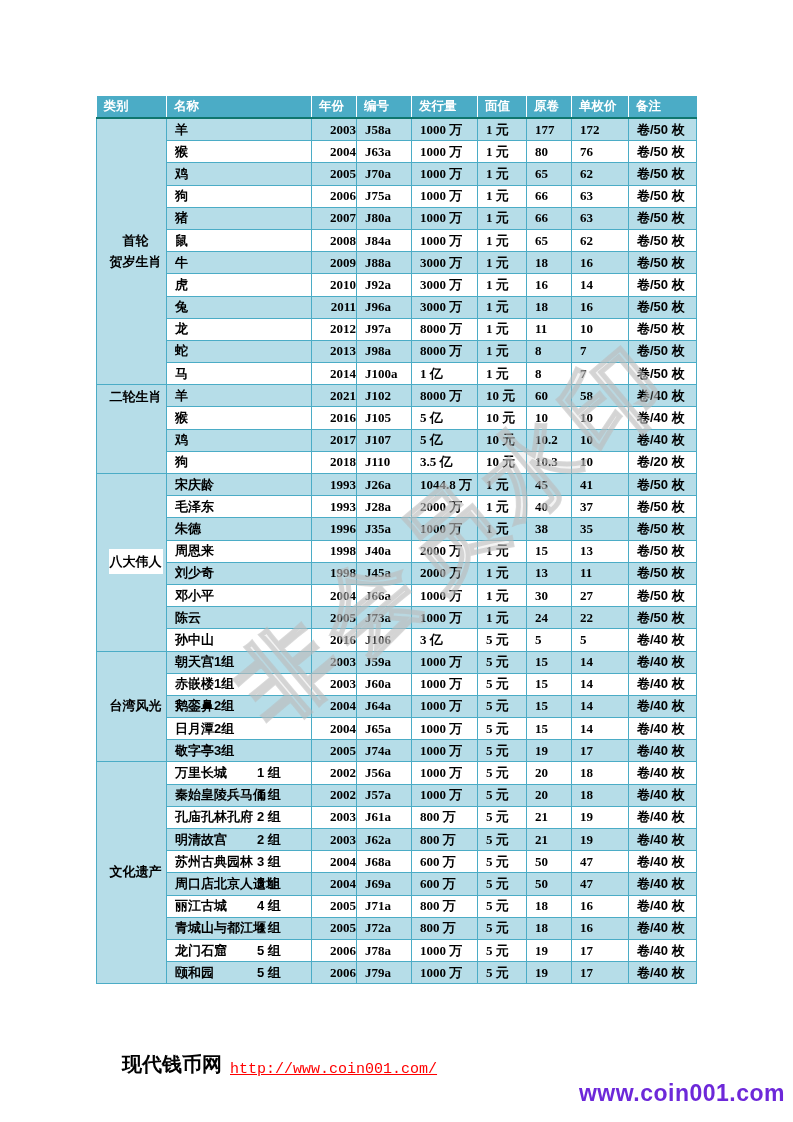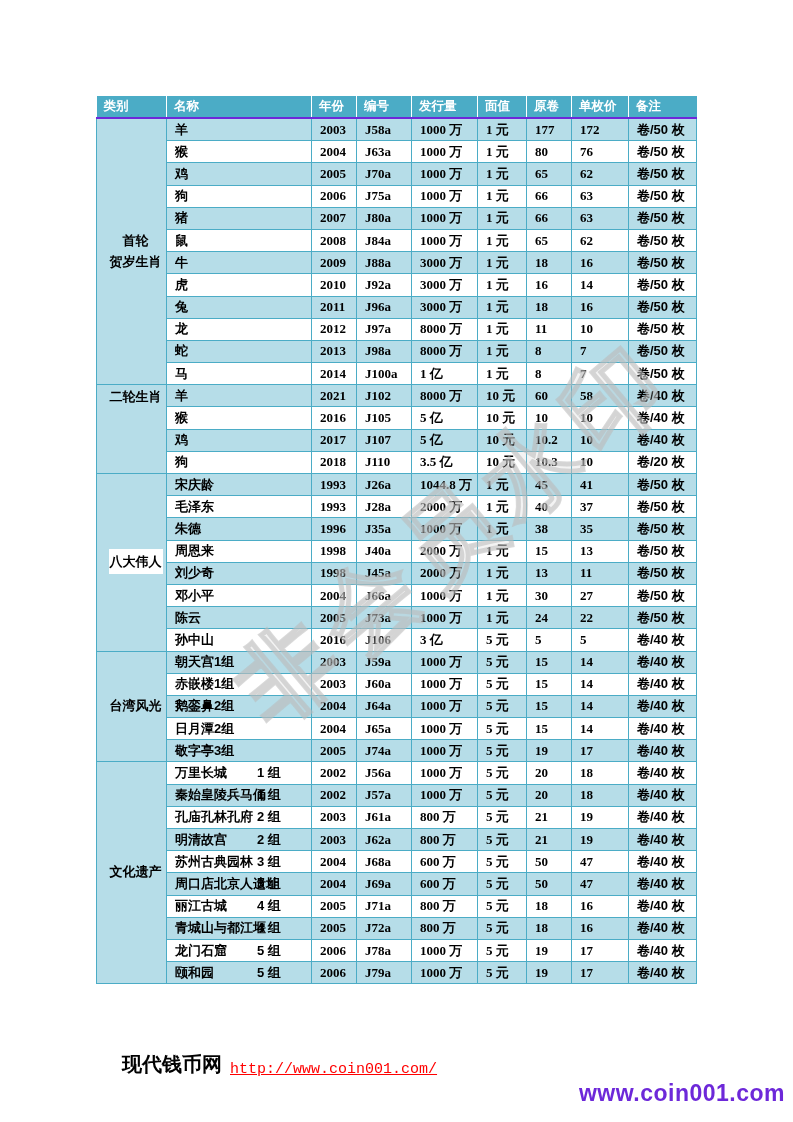--- a/index.html
+++ b/index.html
@@ -5,37 +5,37 @@
   html,body{margin:0;padding:0;}
   body{
     width:793px;height:1122px;position:relative;background:#ffffff;overflow:hidden;
     font-family:"Liberation Sans","DejaVu Sans",sans-serif;
   }
   .table-wrap{position:absolute;left:96px;top:96px;width:600px;}
   table.coin{border-collapse:collapse;table-layout:fixed;width:600px;}
   table.coin th{
     background:#4BACC6;color:#ffffff;font-weight:bold;font-size:12.5px;
     text-align:left;padding:0 0 0 7px;height:21px;
-    border-right:1px solid #ffffff;border-bottom:2px solid #6d28d9;
+    border-right:1px solid #ffffff;border-bottom:2px solid #0f766e;
   }
   table.coin th:last-child{border-right:none;}
   table.coin td{
     height:21.2px;font-size:13px;font-weight:bold;color:#000000;
     border:1px solid #4BACC6;padding:0 0 0 8px;white-space:nowrap;overflow:hidden;
   }
   tr.alt td{background:#B6DDE8;}
   tr.plain td{background:#ffffff;}
   td.cat{
     background:#B6DDE8 !important;text-align:center;vertical-align:middle;
     padding:0;font-size:13px;line-height:1.6;
   }
   td.cat.top{vertical-align:top;padding-top:2px;}
   td.cat .hl{background:#ffffff;padding:5px 1px;}
   td.num{font-family:"Liberation Serif","DejaVu Serif",serif;font-size:13.5px;}
-  td.center{text-align:left;padding:0;}
+  td.center{text-align:right;padding:0;}
   td.namecell{position:relative;padding-left:20px;}
   td.namecell .grp{position:absolute;left:90px;top:0;height:100%;display:flex;align-items:center;}
   td.red{color:#FF0000;}
   td.green{color:#00A651;}
   td.lightnote{font-weight:normal;color:#3a3a3a;}
   .wm-center{
     position:absolute;left:252px;top:640px;transform:rotate(-40deg);transform-origin:left center;
     font-size:96px;font-weight:bold;letter-spacing:10px;white-space:nowrap;
     color:rgba(200,200,200,0.22);-webkit-text-stroke:2px rgba(185,185,185,0.55);
     pointer-events:none;z-index:5;

